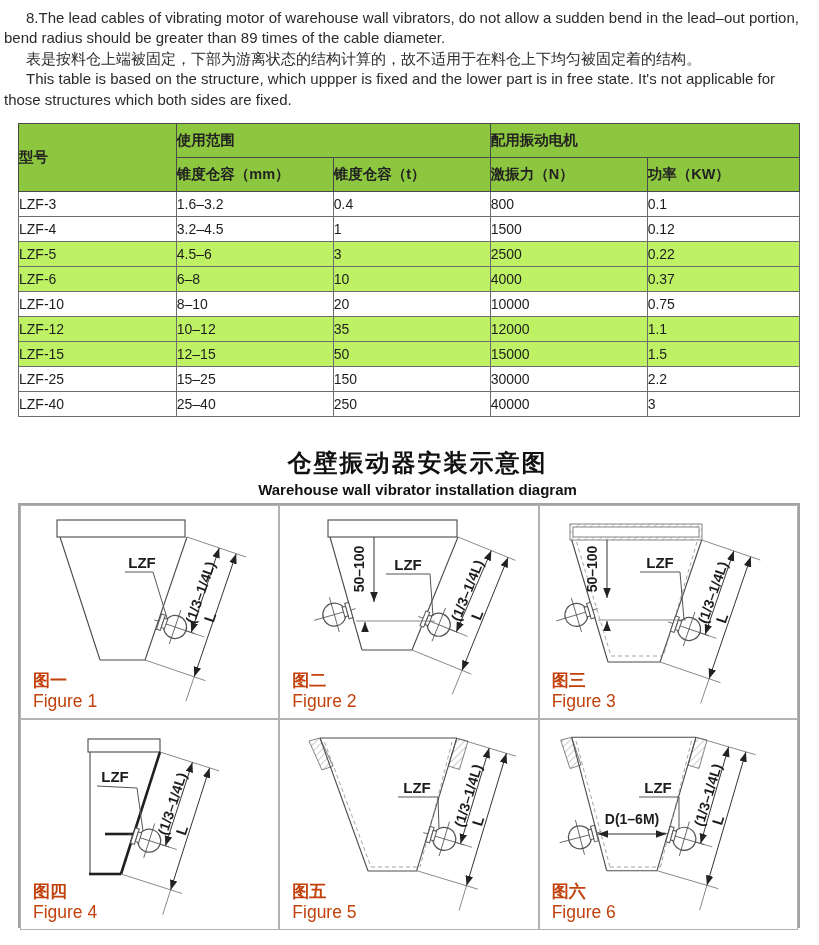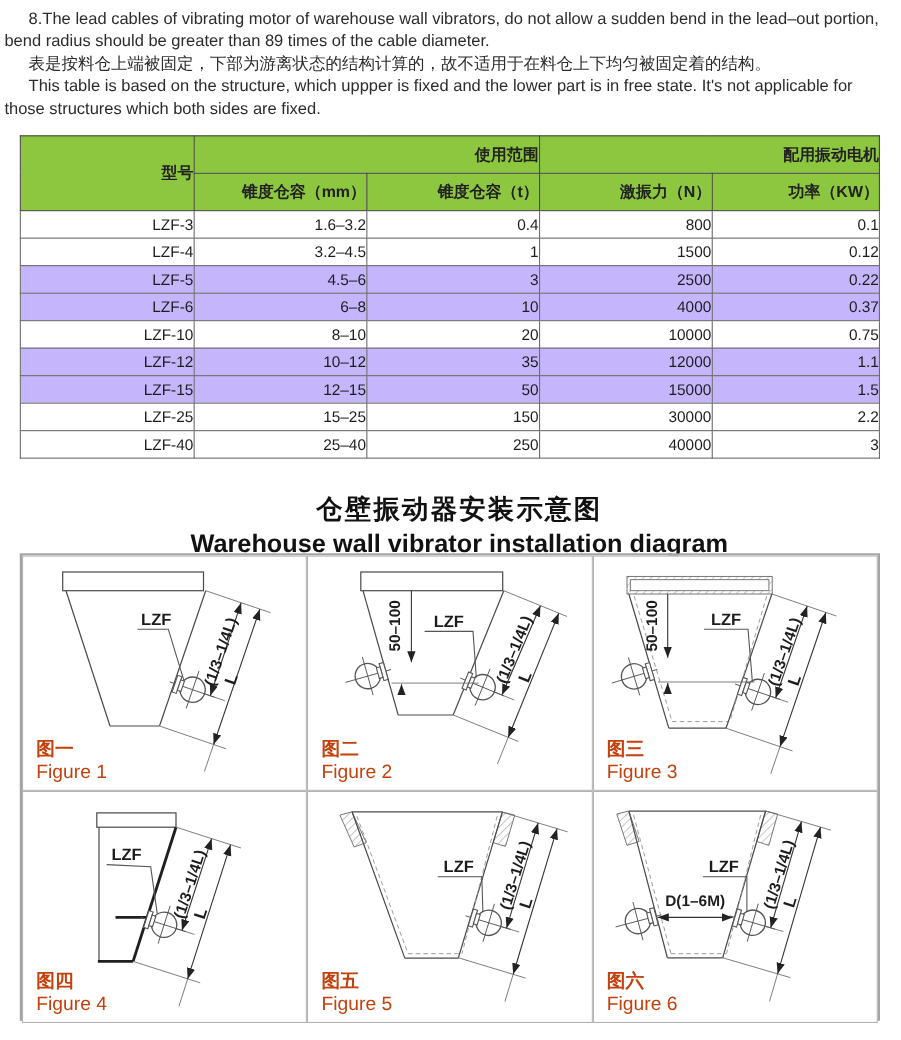--- a/index.html
+++ b/index.html
@@ -9,32 +9,32 @@
     color:#2b2b2b;
   }
   .intro{padding:8px 16px 0 4px;font-size:15px;line-height:1.36;color:#2b2b2b;}
   .intro p{margin:0;text-indent:22px;}
   
   .spec-table{
     margin:13px 0 0 18px;border-collapse:collapse;table-layout:fixed;
     width:782px;font-size:14px;color:#1d1d1d;
   }
   .spec-table th,.spec-table td{
-    border:1px solid #6d6d6d;text-align:right;vertical-align:middle;
+    border:1px solid #6d6d6d;text-align:left;vertical-align:middle;
     padding:0;height:24px;font-weight:normal;
   }
   .spec-table thead th{
     background:#8dc63f;font-weight:bold;color:#222;height:33px;
     border-color:#4a4a4a;font-size:14.5px;
   }
-  .spec-table tbody tr.shaded td{background:#c4b5fd;}
+  .spec-table tbody tr.shaded td{background:#bef264;}
   
   .sec-title{margin:30px 0 0 16px;text-align:center;}
   .sec-title .zh{font-size:24px;font-weight:bold;color:#111;letter-spacing:2px;}
-  .sec-title .en{font-size:23px;font-weight:bold;color:#111;margin-top:2px;}
+  .sec-title .en{font-size:15px;font-weight:bold;color:#111;margin-top:2px;}
   
   .fig-grid{
     position:absolute;left:18px;top:503px;width:782px;height:425px;
     display:grid;grid-template-columns:1fr 1fr 1fr;grid-template-rows:214px 211px;
     border:2px solid #a3a3a3;box-sizing:border-box;
   }
   .fig-cell{position:relative;border:1px solid #b3b3b3;overflow:hidden;background:#fff;}
   .fig-cell svg.draw{position:absolute;left:0;top:0;}
   .caption{position:absolute;left:12px;bottom:6px;line-height:1.18;color:#c2410c;}
   .caption .zh{font-size:17px;font-weight:600;}

